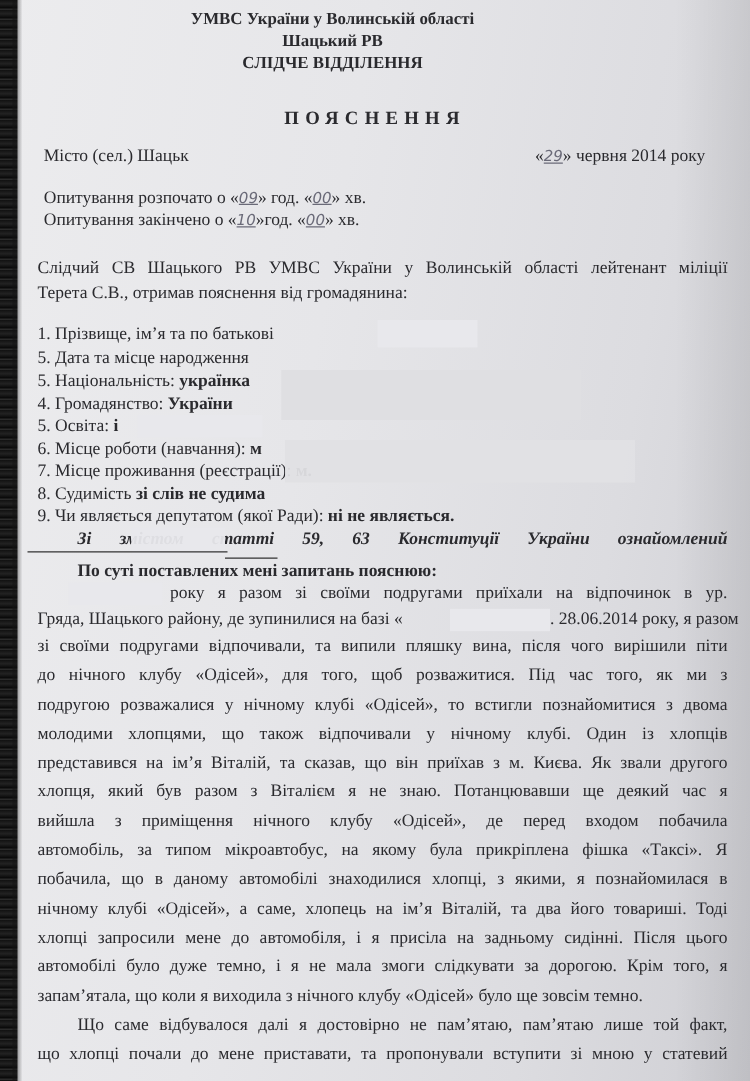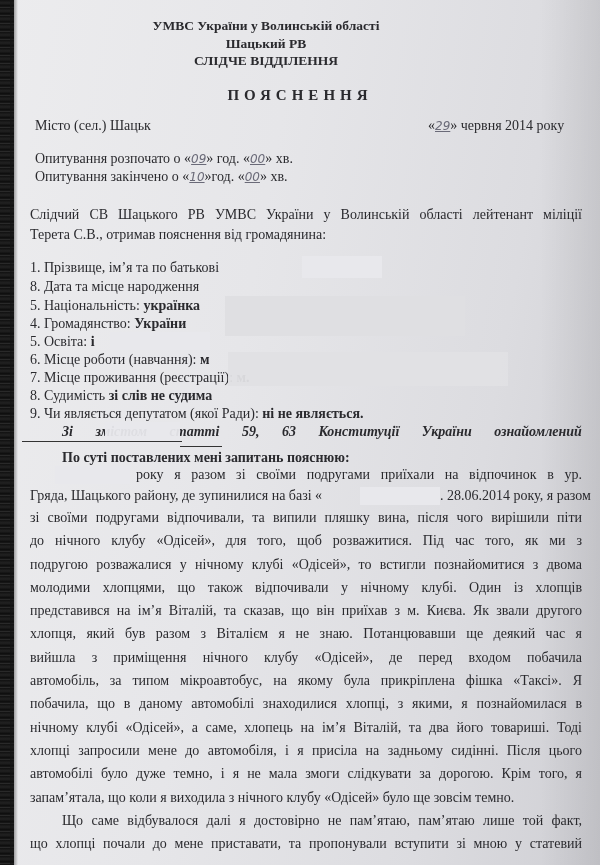--- a/index.html
+++ b/index.html
@@ -19,21 +19,21 @@
     }
     .scan-edge::after {
       content: ""; position: absolute; left: 10px; top: 0; width: 8px; height: 100%;
       background: linear-gradient(90deg, rgba(20,20,20,0.7), rgba(20,20,20,0));
     }
     .shade-right {
       position: absolute; right: 0; top: 0; width: 60px; height: 865px;
       background: linear-gradient(90deg, rgba(0,0,0,0), rgba(0,0,0,0.08));
     }
     .abs { position: absolute; white-space: nowrap; }
-    .header-line { left: 0; width: 532px; text-align: center; font-weight: bold; font-size: 13.5px; margin-top: 11px; }
+    .header-line { left: 0; width: 532px; text-align: center; font-weight: bold; font-size: 13.5px; }
     .title { left: 0; width: 600px; text-align: center; font-weight: bold; font-size: 15px; letter-spacing: 5px; }
     .txt { font-size: 14px; }
     .bold { font-weight: bold; }
     .hand { font-family: "DejaVu Sans", sans-serif; font-style: italic; color: #6a6a78; font-size: 12px; text-decoration: underline; }
     .redact { position: absolute; background: #e8e8ec; opacity: 0.95; }
     .para { position: absolute; left: 30px; width: 552px; font-size: 14px; line-height: 23.3px; text-align: justify; text-align-last: justify; white-space: nowrap; }
     .para .ln { display: block; height: 23.3px; text-align: justify; text-align-last: justify; }
     .para .ln.last { text-align-last: left; }
     .ital { font-style: italic; font-weight: bold; align-items: flex-end; }
     .rule { position: absolute; height: 1px; background: #333; }
@@ -60,21 +60,21 @@
     <span>Опитування розпочато о «</span><span class="hand">09</span><span>» год. «</span><span class="hand">00</span><span>» хв.</span>
   </div>
   <div class="abs txt" style="left:35px; top:169px;">
     <span>Опитування закінчено  о «</span><span class="hand">10</span><span>»год. «</span><span class="hand">00</span><span>» хв.</span>
   </div>
 
   <div class="abs txt" style="left:30px; top:207px; width:552px; text-align:justify; text-align-last:justify;">Слідчий СВ Шацького РВ УМВС України у Волинській області лейтенант міліції</div>
   <div class="abs txt" style="left:30px; top:227px;">Терета С.В., отримав пояснення від громадянина:</div>
 
   <div class="abs txt" style="left:30px; top:260px;"><span>1. Прізвище, ім’я та по батькові</span><span class="bold"></span></div>
-  <div class="abs txt" style="left:30px; top:279px;"><span>8. Дата та місце народження</span><span class="bold"></span></div>
+  <div class="abs txt" style="left:30px; top:279px;"><span>5. Дата та місце народження</span><span class="bold"></span></div>
   <div class="abs txt" style="left:30px; top:298px;"><span>5. Національність: </span><span class="bold">українка</span></div>
   <div class="abs txt" style="left:30px; top:316px;"><span>4. Громадянство: </span><span class="bold">України</span></div>
   <div class="abs txt" style="left:30px; top:334px;"><span>5. Освіта: </span><span class="bold">і</span></div>
   <div class="abs txt" style="left:30px; top:352px;"><span>6. Місце роботи (навчання): </span><span class="bold">м</span></div>
   <div class="abs txt" style="left:30px; top:370px;"><span>7. Місце проживання (реєстрації): </span><span class="bold">м.</span></div>
   <div class="abs txt" style="left:30px; top:388px;"><span>8. Судимість </span><span class="bold">зі слів не судима</span></div>
   <div class="abs txt" style="left:30px; top:406px;"><span>9. Чи являється депутатом (якої Ради): </span><span class="bold">ні не являється.</span></div>
 
   <div class="redact" style="left:302px; top:256px; width:80px; height:22px;"></div>
   <div class="redact" style="left:225px; top:296px; width:240px; height:40px; background:#dedee2;"></div>

